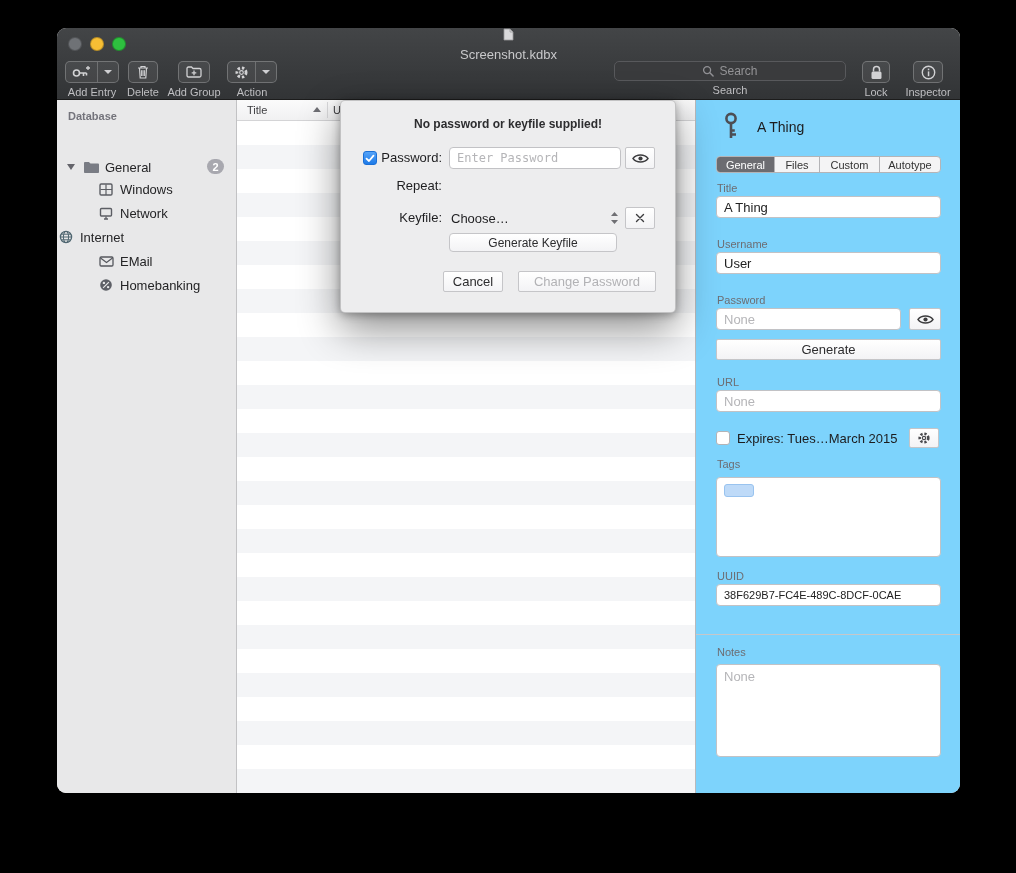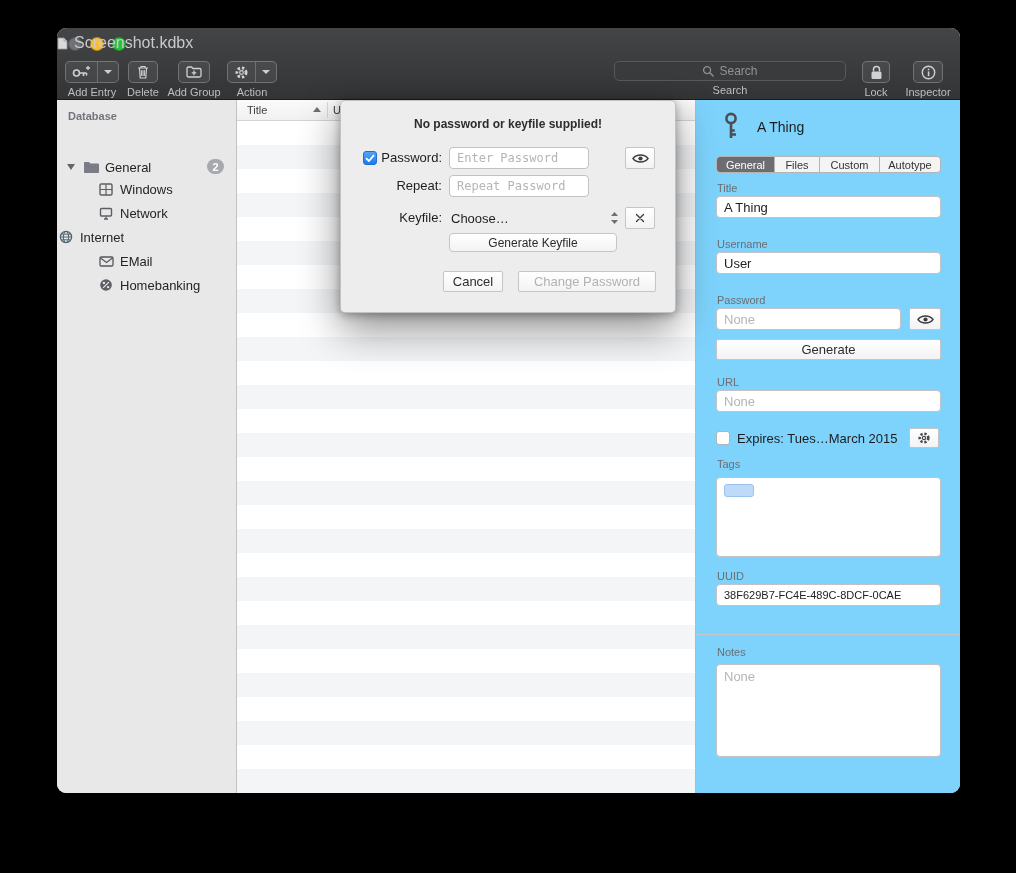--- a/index.html
+++ b/index.html
@@ -12,22 +12,22 @@
     position:absolute;left:57px;top:28px;width:903px;height:765px;
     border-radius:9px;overflow:hidden;background:#ececec;
     box-shadow:0 30px 70px rgba(0,0,0,.65);
   }
   
   .chrome{position:absolute;top:0;left:0;right:0;height:72px;
     background:linear-gradient(#434547,#323436);border-bottom:1px solid #1c1c1c;box-sizing:border-box;}
   .titlebar{position:absolute;top:0;left:0;right:0;height:30px;}
   .traffic{position:absolute;top:9px;left:11px;display:flex;gap:8px;}
   .light{width:12px;height:12px;border-radius:50%;border:0.5px solid rgba(0,0,0,.25);}
-  .win-title{position:absolute;top:0;left:0;right:0;height:30px;display:flex;align-items:center;justify-content:flex-start;gap:6px;
-    font-size:16px;color:#c9c9cb;}
+  .win-title{position:absolute;top:0;left:0;right:0;height:30px;display:flex;align-items:center;justify-content:space-between;gap:6px;
+    font-size:13px;color:#c9c9cb;flex-direction:column;}
   .toolbar{position:absolute;top:30px;left:0;right:0;height:42px;}
   .tb-group{position:absolute;top:3px;display:flex;flex-direction:column;align-items:center;}
   .tb-btn{height:22px;display:flex;align-items:center;justify-content:center;
     background:rgba(255,255,255,.07);border:1px solid rgba(255,255,255,.24);border-radius:5px;box-sizing:border-box;}
   .tb-seg{height:100%;display:flex;align-items:center;justify-content:center;padding:0 6px;}
   .tb-seg + .tb-seg{border-left:1px solid rgba(255,255,255,.22);}
   .tb-label{margin-top:3px;font-size:11px;color:#bfbfc2;white-space:nowrap;}
   .chev-down{width:0;height:0;border-left:4px solid transparent;border-right:4px solid transparent;border-top:4px solid #cfcfd2;}
   .searchfield{position:relative;width:232px;height:20px;border-radius:5px;background:#3a3b3d;
     border:1px solid #58595c;box-sizing:border-box;display:flex;align-items:center;justify-content:center;gap:5px;}
@@ -76,21 +76,21 @@
   .notes-area{position:absolute;left:20px;top:564px;width:225px;height:93px;resize:none;
     border:1px solid #c2c2c5;border-radius:4px;background:#fff;box-sizing:border-box;font-size:13px;padding:4px 7px;
     font-family:"Liberation Sans",sans-serif;outline:none;}
   .notes-area::placeholder{color:#b5b5b8;opacity:1;}
   
   .dialog{position:absolute;left:283px;top:72px;width:336px;height:213px;background:#ededee;
     border:1px solid rgba(0,0,0,.18);border-radius:5px;box-sizing:border-box;z-index:50;
     box-shadow:0 16px 40px rgba(0,0,0,.45),0 2px 8px rgba(0,0,0,.3);}
   .dlg-msg{position:absolute;top:16px;left:0;right:0;text-align:center;font-size:12px;font-weight:bold;color:#2d2d2f;}
   .dlg-label{position:absolute;right:233px;font-size:13px;color:#1e1e20;line-height:22px;white-space:nowrap;}
-  .dlg-field{position:absolute;left:108px;width:140px;height:22px;border-radius:4px;}
+  .dlg-field{position:absolute;left:108px;width:172px;height:22px;border-radius:4px;}
   .mono{font-family:"DejaVu Sans Mono",monospace;font-size:12px;}
   .popup{position:absolute;left:104px;top:106px;width:180px;height:22px;display:flex;align-items:center;
     padding:0 6px;box-sizing:border-box;font-size:13px;color:#1e1e20;}
   .popup .stepper{margin-left:auto;display:flex;align-items:center;}
 </style>
 </head>
 <body>
 
 <div class="window">
 
@@ -367,21 +367,20 @@
     <div class="btn icon-btn" style="left:284px;top:46px;width:30px;">
       <span style="display:flex">
         <svg width="17" height="11" viewBox="0 0 17 11">
             <path d="M1 5.5 C4.5 0.9 12.5 0.9 16 5.5 C12.5 10.1 4.5 10.1 1 5.5 Z" fill="none" stroke="#3d3d3f" stroke-width="1.4"></path>
             <circle cx="8.5" cy="5.5" r="2.1" fill="#3d3d3f"></circle>
           </svg>
       </span>
     </div>
 
     <span class="dlg-label" style="top:74px">Repeat:</span>
-    <input class="field dlg-field mono" style="top: 74px;" placeholder="Repeat Password">
 
     <span class="dlg-label" style="top:106px">Keyfile:</span>
     <div class="popup">
       <span>Choose…</span>
       <span class="stepper">
         <svg width="9" height="14" viewBox="0 0 9 14">
             <path d="M4.5 1 L8 5 H1 Z" fill="#6f6f73"></path>
             <path d="M4.5 13 L1 9 H8 Z" fill="#6f6f73"></path>
           </svg>
       </span>

